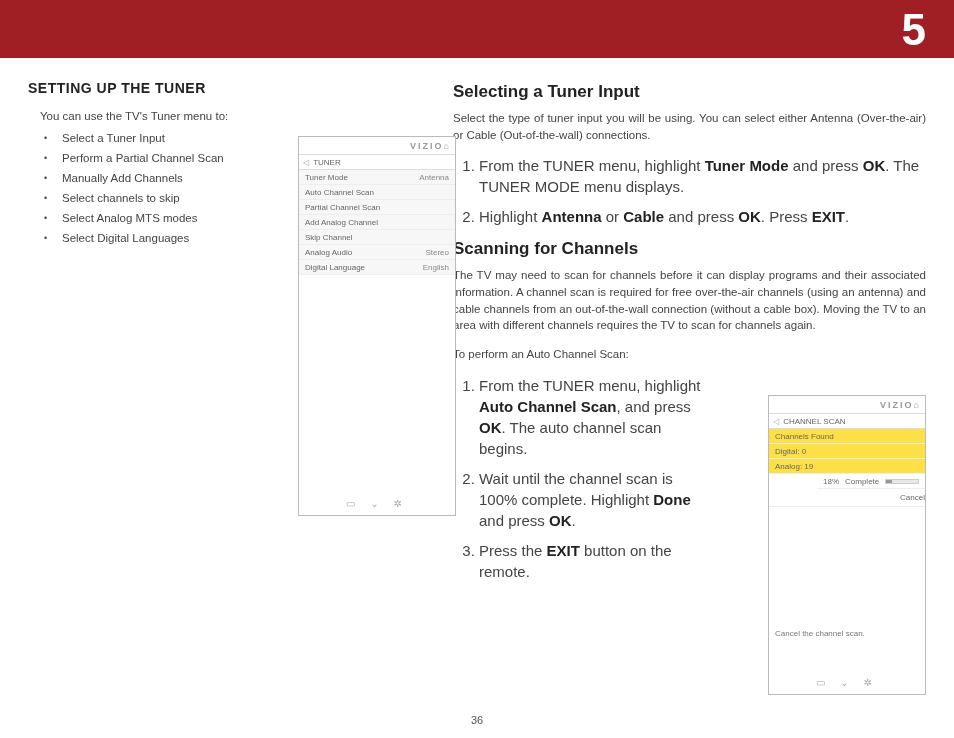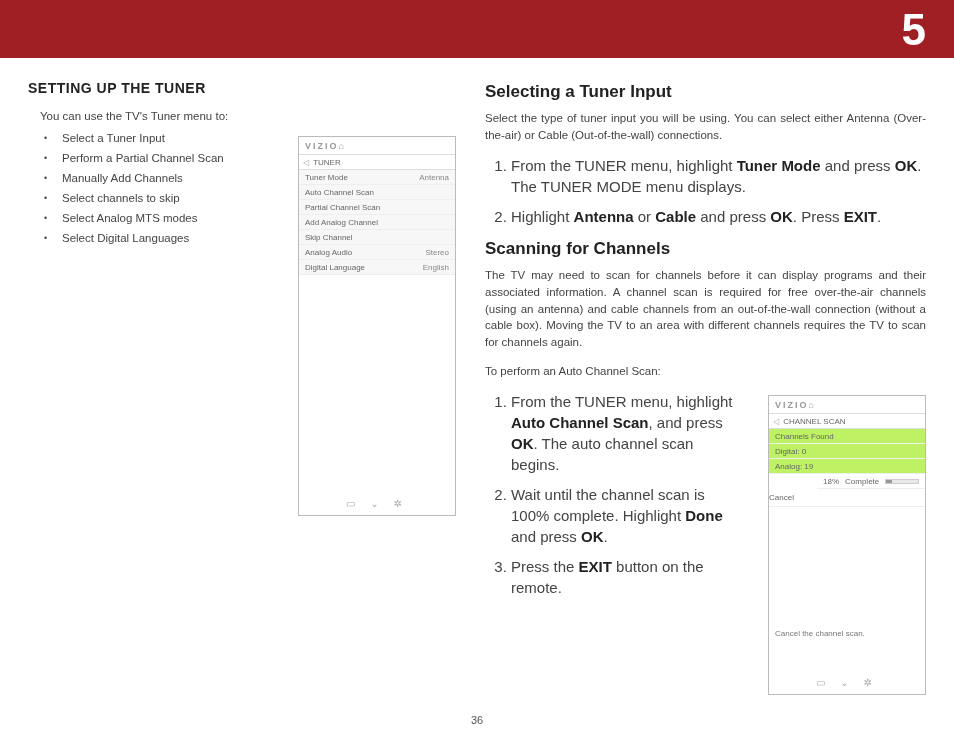--- a/index.html
+++ b/index.html
@@ -1,44 +1,44 @@
 <!DOCTYPE html>
 <html><head>
 <meta charset="utf-8">
 <style>
   * { box-sizing: border-box; margin: 0; padding: 0; }
   body { width: 954px; height: 738px; background: #fff; font-family: Arial, Helvetica, sans-serif; color: #333; position: relative; overflow: hidden; }
   .redbar { position: absolute; top: 0; left: 0; right: 0; height: 58px; background: #a01f25; }
   .chapter-num { position: absolute; right: 28px; top: 5px; color: #fff; font-size: 44px; font-weight: bold; }
   .page { position: absolute; top: 58px; left: 0; right: 0; bottom: 0; padding: 22px 28px 0 28px; }
-  .cols { display: flex; gap: 32px; }
+  .cols { display: flex; }
   .col1 { width: 425px; }
   .col2 { flex: 1; }
   h2.sec { font-size: 14px; font-weight: bold; letter-spacing: 0.5px; margin-bottom: 14px; color: #222; }
   .intro { font-size: 11.5px; margin-bottom: 10px; color: #444; margin-left: 12px; }
   ul.bul { list-style: none; font-size: 11.5px; color: #444; margin-left: 16px; }
   ul.bul li { position: relative; padding-left: 18px; margin-bottom: 8px; }
   ul.bul li::before { content: "•"; position: absolute; left: 0; top: 1px; font-size: 9px; }
   .tv { position: absolute; border: 1px solid #bbb; background: #fff; font-size: 9px; color: #555; }
   .tv.top { left: 298px; top: 136px; width: 158px; height: 380px; }
   .tv.bot { right: 28px; top: 395px; width: 158px; height: 300px; }
-  .tv-head { height: 18px; display: flex; align-items: center; justify-content: flex-start; padding: 0 6px; border-bottom: 1px solid #ddd; }
+  .tv-head { height: 18px; display: flex; align-items: center; justify-content: flex-end; padding: 0 6px; border-bottom: 1px solid #ddd; }
   .logo { font-weight: bold; letter-spacing: 2px; color: #999; font-size: 9px; }
   .home-icon { font-size: 9px; color: #888; }
   .tv-title { height: 15px; display: flex; align-items: center; border-bottom: 1px solid #ddd; padding: 0 4px; font-size: 8px; color: #666; }
   .tv-title .back { margin-right: 4px; color: #aaa; font-size: 8px; }
   .tv-row { height: 15px; display: flex; align-items: center; justify-content: space-between; padding: 0 6px; border-bottom: 1px solid #eee; background: #f7f7f7; font-size: 8px; color: #666; }
-  .tv-row.plain { background: #bef264; }
+  .tv-row.plain { background: #fde047; }
   .tv-row .val { color: #888; }
   .tv-foot { position: absolute; bottom: 6px; left: 0; right: 0; text-align: center; color: #aaa; font-size: 10px; letter-spacing: 6px; }
   .tv-note { position: absolute; bottom: 56px; left: 6px; font-size: 8px; color: #777; }
   .prog-row { height: 15px; display: flex; align-items: center; padding: 0 6px; border-bottom: 1px solid #eee; font-size: 8px; color: #666; gap: 6px; margin-left: 48px; }
   .prog-bar { flex: 1; height: 5px; background: #e8e8e8; border: 1px solid #ccc; position: relative; }
   .prog-fill { position: absolute; left: 0; top: 0; bottom: 0; width: 18%; background: #999; }
-  .cancel-row { text-align: left; padding: 4px 0; font-size: 8px; color: #666; border-bottom: 1px solid #eee; }
+  .cancel-row { text-align: right; padding: 4px 0; font-size: 8px; color: #666; border-bottom: 1px solid #eee; }
   h3.sub { font-size: 17px; font-weight: bold; margin-bottom: 8px; margin-top: 2px; color: #222; }
   p.body { font-size: 11.5px; color: #444; line-height: 1.45; margin-bottom: 12px; text-align: justify; }
   p.body.j { text-align: justify; text-justify: inter-word; }
   ol.num { font-size: 15px; color: #444; padding-left: 26px; margin-bottom: 12px; }
   ol.num li { margin-bottom: 9px; line-height: 1.4; }
   ol.num.narrow { width: 260px; }
   .pgnum { position: absolute; bottom: 12px; left: 0; right: 0; text-align: center; font-size: 11px; color: #555; }
   b { font-weight: bold; color: #222; }
 </style>
 </head>

